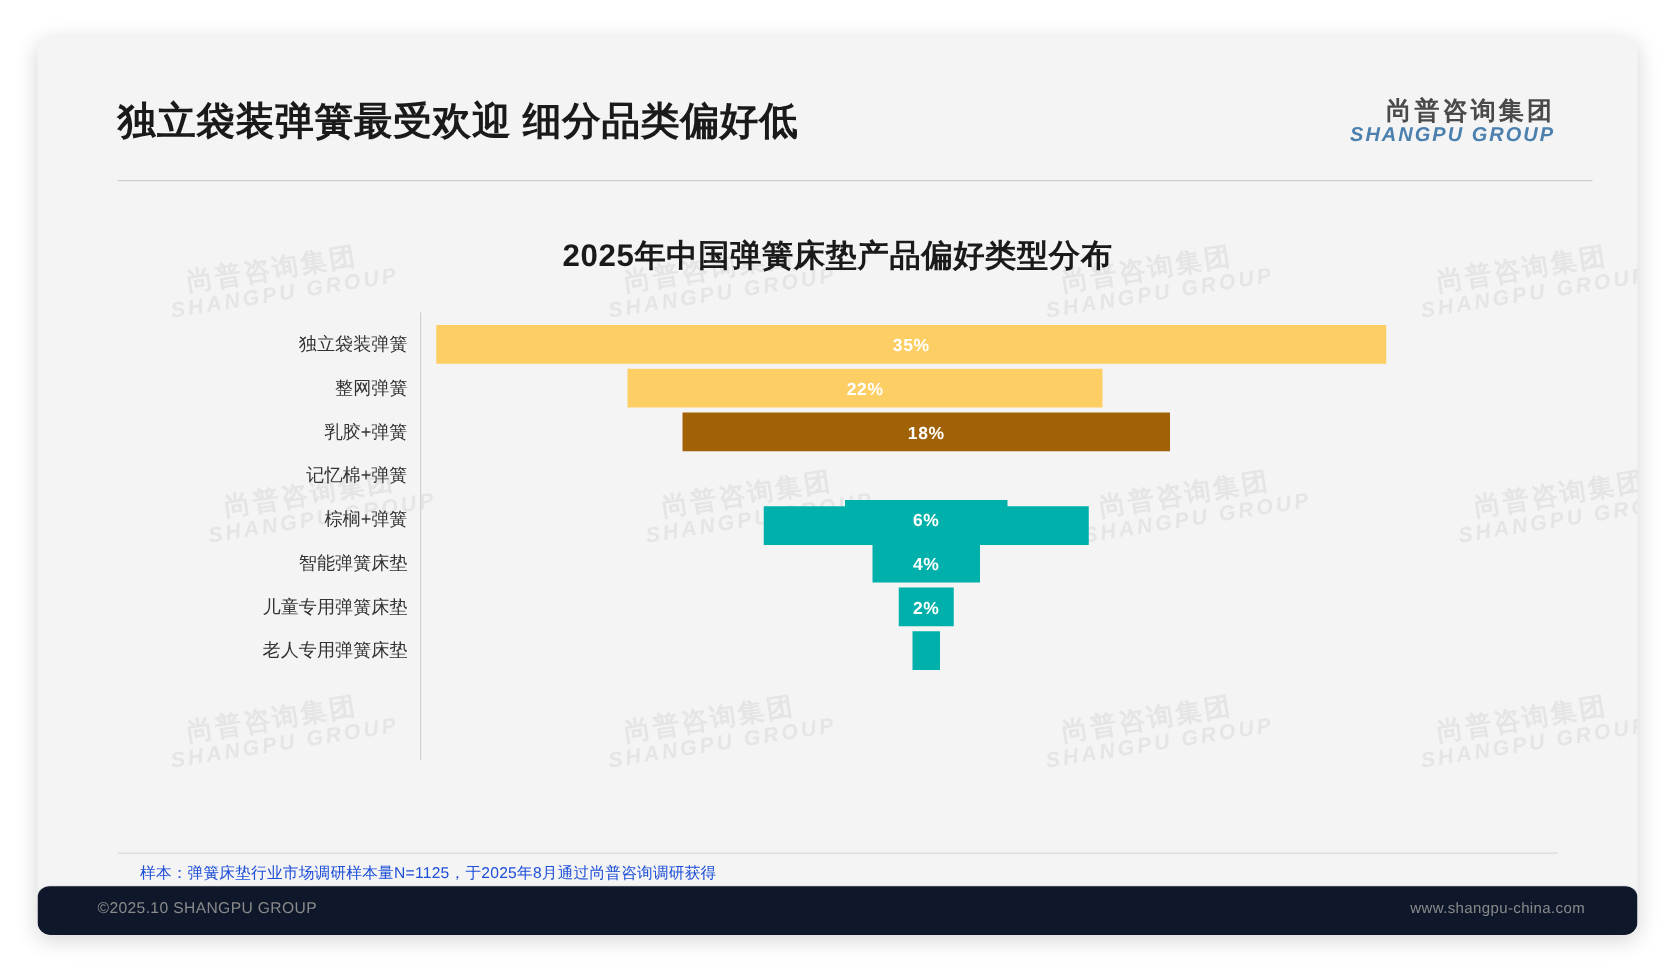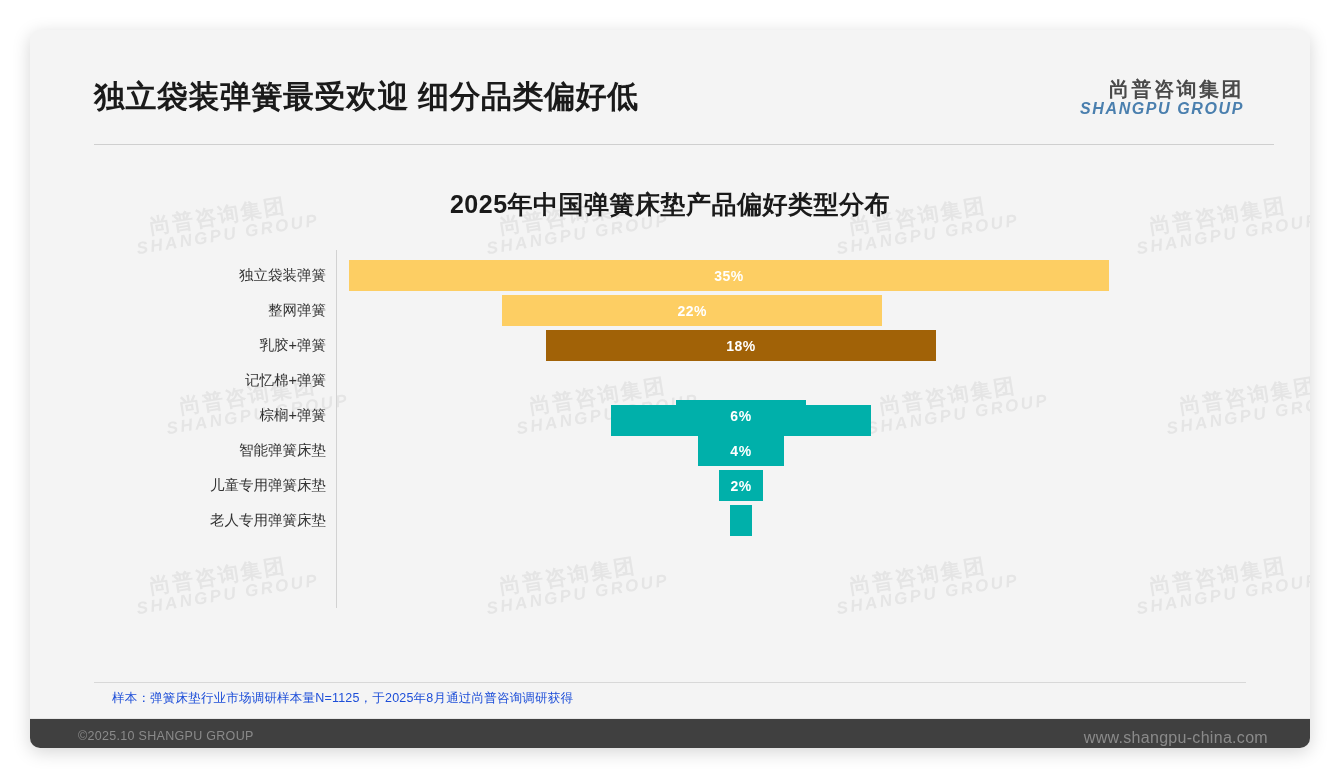--- a/index.html
+++ b/index.html
@@ -179,36 +179,37 @@
     font-size:12.5px;
     color:#1d4ed8;
     letter-spacing:0.2px;
     z-index:2;
   }
 
   
   .footer {
     position:absolute;
     left:0; bottom:0;
-    width:1280px; height:30px;
-    background:#404040;
+    width:1280px; height:40px;
+    background:#0f172a;
     border-top:1px solid #e6e6e6;
     z-index:2;
+    border-radius:10px;
   }
   .footer-left {
     position:absolute;
     left:48px; top:10px;
     font-size:12.5px;
     color:#8a8a8a;
     letter-spacing:0.3px;
   }
   .footer-right {
     position:absolute;
     right:42px; top:10px;
-    font-size:16px;
+    font-size:12px;
     color:#8a8a8a;
     letter-spacing:0.3px;
   }
 </style>
 </head>
 <body>
 
 <div class="slide">
 
   <div class="watermarks" id="wm-layer">

